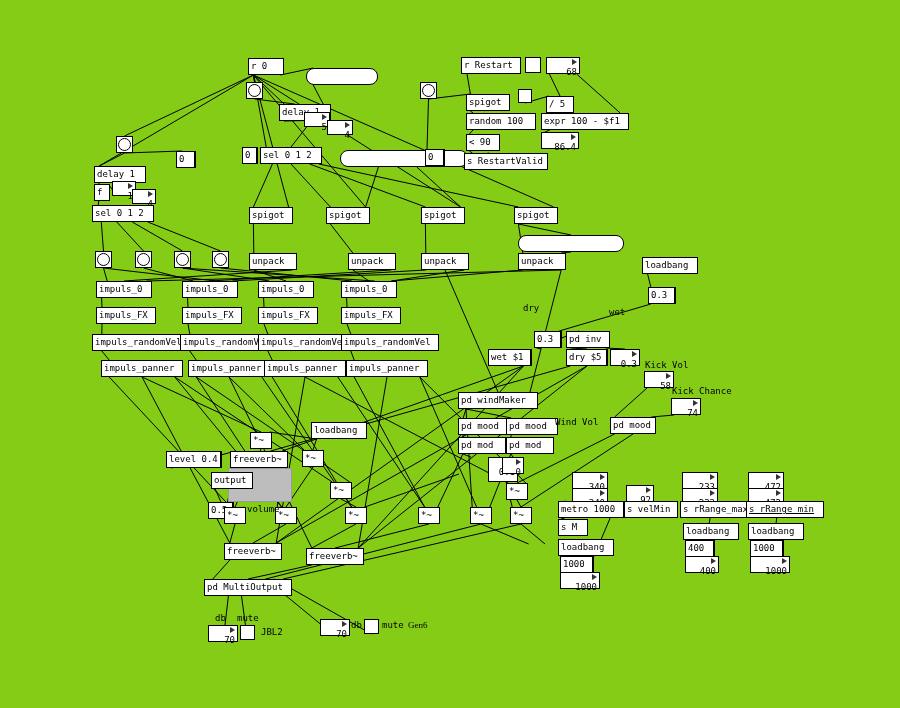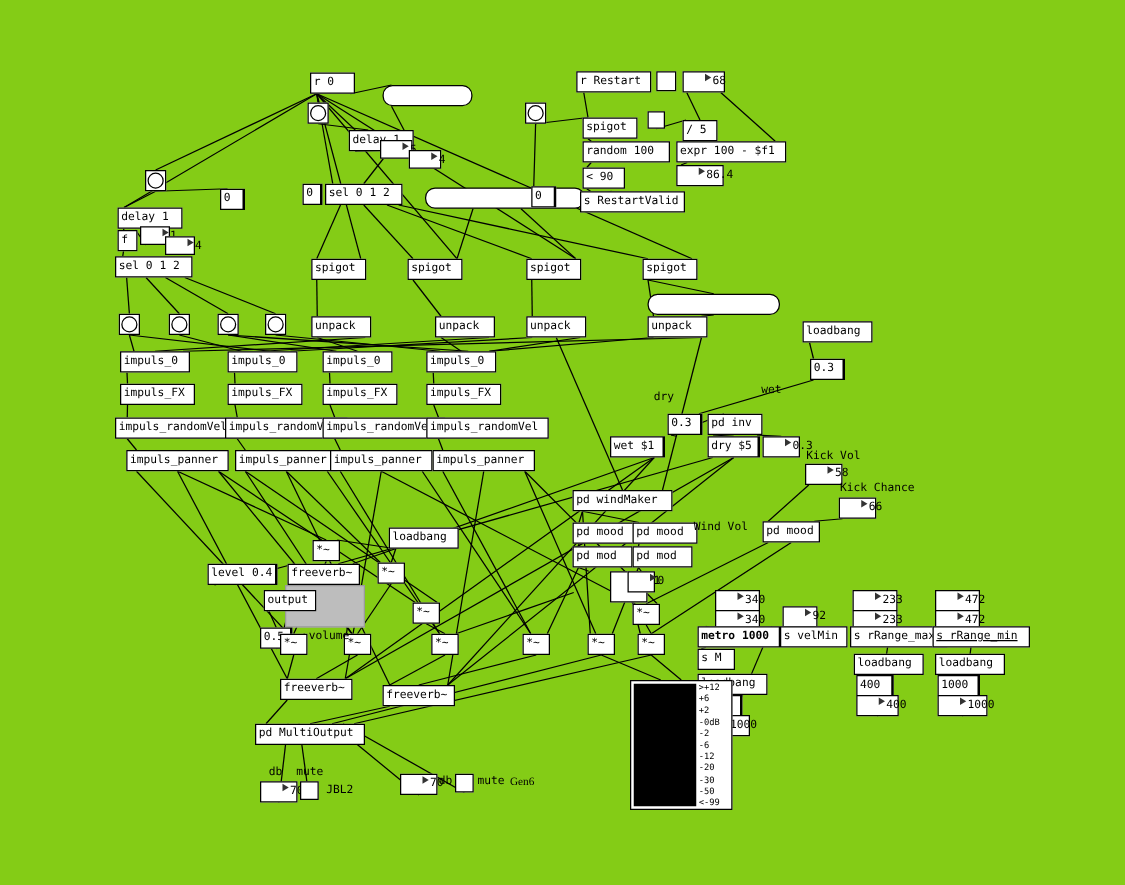--- a/index.html
+++ b/index.html
@@ -3,21 +3,21 @@
 <meta charset="utf-8">
 <style>
   html,body{margin:0;padding:0;background:#fff;}
   #patch-canvas{position:relative;margin:0 auto;background:#84cc16;
     font-family:"DejaVu Sans Mono",monospace;font-size:9px;color:#000;overflow:hidden;}
   svg.cords{position:absolute;left:0;top:0;z-index:0;}
   svg.cords line{stroke:#000;stroke-width:1;}
   .node{position:absolute;box-sizing:border-box;background:#fff;border:1px solid #000;
     line-height:13px;padding:1px 2px;white-space:nowrap;overflow:visible;z-index:2;}
   .node.msg{border-right:2px solid #000;}
-  .node.num{display:flex;align-items:flex-start;gap:1px;padding-left:17px;}
+  .node.num{display:flex;align-items:flex-end;gap:1px;padding-left:17px;flex-direction:column;}
   .num .tri{flex:none;width:0;height:0;border-top:3.5px solid transparent;
     border-bottom:3.5px solid transparent;border-left:5px solid #333;}
   .node.bang{padding:0;}
   .bang .circle{position:absolute;left:1px;top:1px;right:1px;bottom:1px;
     border:1px solid #000;border-radius:50%;}
   .node.toggle{padding:0;}
   .node.comment{border:none;background:transparent;padding:0 1px;z-index:3;}
   .node.slider{border-radius:8px;}
   .node.canvas{background:#bdbdbd;border:1px solid #9a9a9a;z-index:1;}
   .node.meter{padding:0;background:#fff;}
@@ -280,39 +280,39 @@
     <div class="node obj" style="left: 258px; top: 307px; width: 60px; height: 17px;">impuls_FX</div>
     <div class="node obj" style="left: 341px; top: 307px; width: 60px; height: 17px;">impuls_FX</div>
     <div class="node obj" style="left: 92px; top: 334px; width: 98px; height: 17px;">impuls_randomVel</div>
     <div class="node obj" style="left: 180px; top: 334px; width: 98px; height: 17px;">impuls_randomVel</div>
     <div class="node obj" style="left: 258px; top: 334px; width: 98px; height: 17px;">impuls_randomVel</div>
     <div class="node obj" style="left: 341px; top: 334px; width: 98px; height: 17px;">impuls_randomVel</div>
     <div class="node obj" style="left: 101px; top: 360px; width: 82px; height: 17px;">impuls_panner</div>
     <div class="node obj" style="left: 188px; top: 360px; width: 82px; height: 17px;">impuls_panner</div>
     <div class="node obj" style="left: 264px; top: 360px; width: 82px; height: 17px;">impuls_panner</div>
     <div class="node obj" style="left: 346px; top: 360px; width: 82px; height: 17px;">impuls_panner</div>
-    <div class="node comment" style="left: 522px; top: 302px; width: 22px; height: 13px; margin-top: 10px;">dry</div>
+    <div class="node comment" style="left: 522px; top: 302px; width: 22px; height: 13px;">dry</div>
     <div class="node comment" style="left: 608px; top: 306px; width: 24px; height: 13px;">wet</div>
     <div class="node msg" style="left: 534px; top: 331px; width: 28px; height: 17px;">0.3</div>
     <div class="node obj" style="left: 566px; top: 331px; width: 44px; height: 17px;">pd inv</div>
     <div class="node msg" style="left: 488px; top: 349px; width: 44px; height: 17px;">wet $1</div>
     <div class="node msg" style="left: 566px; top: 349px; width: 42px; height: 17px;">dry $5</div>
     <div class="node num" style="left: 610px; top: 349px; width: 30px; height: 17px;">
       <span class="tri"></span>
       <span class="val">0.3</span>
     </div>
     <div class="node comment" style="left: 644px; top: 359px; width: 48px; height: 13px;">Kick Vol</div>
     <div class="node num" style="left: 644px; top: 371px; width: 30px; height: 17px;">
       <span class="tri"></span>
       <span class="val">58</span>
     </div>
     <div class="node comment" style="left: 671px; top: 385px; width: 68px; height: 13px;">Kick Chance</div>
     <div class="node num" style="left: 671px; top: 398px; width: 30px; height: 17px;">
       <span class="tri"></span>
-      <span class="val">66</span>
+      <span class="val">74</span>
     </div>
     <div class="node obj" style="left: 458px; top: 392px; width: 80px; height: 17px;">pd windMaker</div>
     <div class="node obj" style="left: 458px; top: 418px; width: 52px; height: 17px;">pd mood</div>
     <div class="node obj" style="left: 506px; top: 418px; width: 52px; height: 17px;">pd mood</div>
     <div class="node comment" style="left: 554px; top: 416px; width: 52px; height: 13px;">Wind Vol</div>
     <div class="node obj" style="left: 610px; top: 417px; width: 46px; height: 17px;">pd mood</div>
     <div class="node obj" style="left: 458px; top: 437px; width: 48px; height: 17px;">pd mod</div>
     <div class="node obj" style="left: 506px; top: 437px; width: 48px; height: 17px;">pd mod</div>
     <div class="node num" style="left: 456px; top: 457px; width: 30px; height: 25px; margin-left: 32px;">
       <span class="tri"></span>
@@ -340,21 +340,21 @@
     <div class="node obj" style="left: 470px; top: 507px; width: 22px; height: 17px;">*~</div>
     <div class="node obj" style="left: 510px; top: 507px; width: 22px; height: 17px;">*~</div>
     <div class="node num" style="left: 572px; top: 472px; width: 36px; height: 17px;">
       <span class="tri"></span>
       <span class="val">340</span>
     </div>
     <div class="node num" style="left: 572px; top: 488px; width: 36px; height: 17px;">
       <span class="tri"></span>
       <span class="val">340</span>
     </div>
-    <div class="node obj" style="left: 558px; top: 501px; width: 66px; height: 17px; font-weight: bold;">metro 1000</div>
+    <div class="node obj" style="left: 558px; top: 501px; width: 66px; height: 17px;">metro 1000</div>
     <div class="node num" style="left: 626px; top: 485px; width: 28px; height: 17px;">
       <span class="tri"></span>
       <span class="val">92</span>
     </div>
     <div class="node obj" style="left: 624px; top: 501px; width: 54px; height: 17px;">s velMin</div>
     <div class="node num" style="left: 682px; top: 472px; width: 36px; height: 17px;">
       <span class="tri"></span>
       <span class="val">233</span>
     </div>
     <div class="node num" style="left: 682px; top: 488px; width: 36px; height: 17px;">
@@ -402,29 +402,13 @@
     <div class="node toggle" style="left: 240px; top: 625px; width: 15px; height: 15px;"></div>
     <div class="node comment" style="left: 260px; top: 626px; width: 32px; height: 13px;">JBL2</div>
     <div class="node num" style="left: 320px; top: 619px; width: 30px; height: 17px;">
       <span class="tri"></span>
       <span class="val">70</span>
     </div>
     <div class="node comment" style="left: 350px; top: 619px; width: 16px; height: 12px;">db</div>
     <div class="node toggle" style="left: 364px; top: 619px; width: 15px; height: 15px;"></div>
     <div class="node comment" style="left: 381px; top: 619px; width: 28px; height: 12px;">mute</div>
     <div class="node comment" style="left: 407px; top: 619px; width: 34px; height: 13px; font-family: Liberation Serif, serif;">Gen6</div>
-    <div class="node meter" style="left: 504px; top: 544px; width: 82px; height: 104px;">
-      <div class="meter-black"></div>
-      <div class="meter-scale">
-        <span>&gt;+12</span>
-        <span>+6</span>
-        <span>+2</span>
-        <span>-0dB</span>
-        <span>-2</span>
-        <span>-6</span>
-        <span>-12</span>
-        <span>-20</span>
-        <span>-30</span>
-        <span>-50</span>
-        <span>&lt;-99</span>
-      </div>
-    </div>
   </div>
 
 </body></html>

